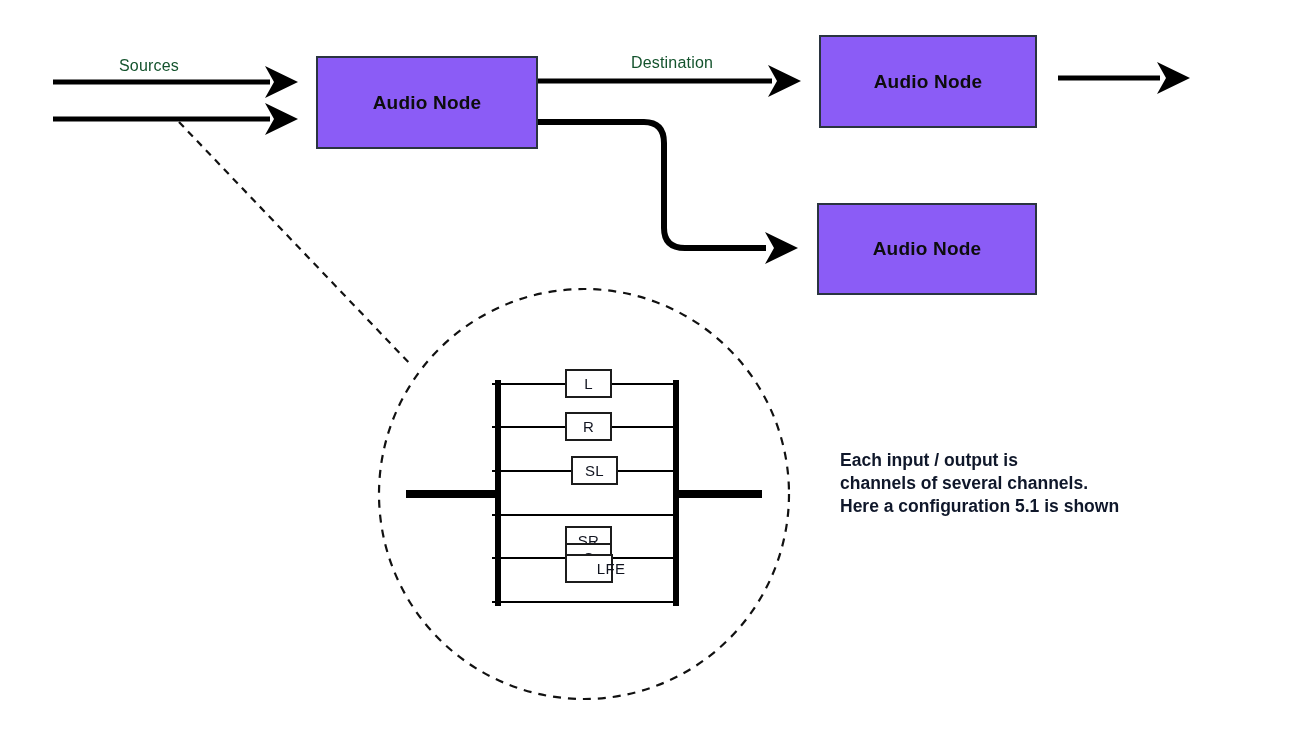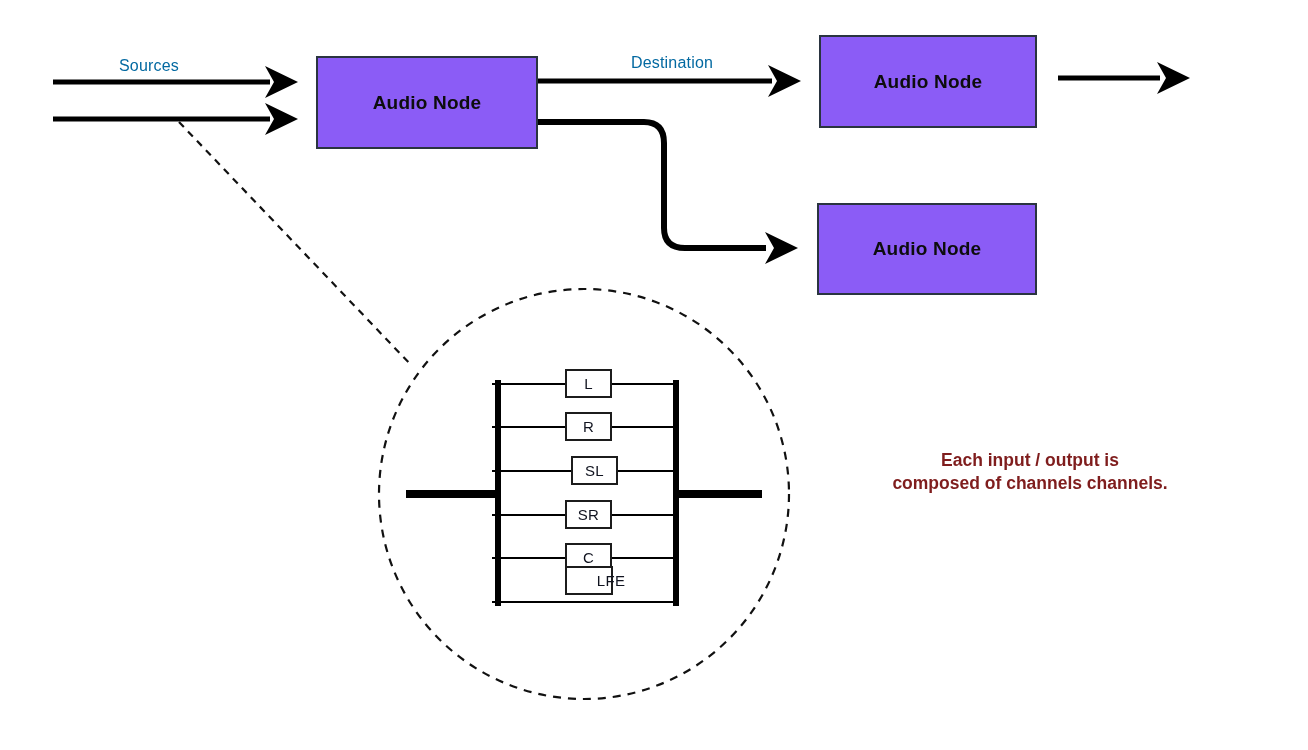--- a/index.html
+++ b/index.html
@@ -18,21 +18,21 @@
   #diagram-svg {
     position: absolute;
     left: 0;
     top: 0;
     width: 1308px;
     height: 750px;
   }
   .flow-label {
     position: absolute;
     font-size: 16px;
-    color: #0369a1;
+    color: #14532d;
     text-align: center;
     letter-spacing: 0.2px;
     white-space: nowrap;
   }
   .audio-node {
     position: absolute;
     background: #8b5cf6;
     border: 2.5px solid #2a3440;
     display: flex;
     align-items: center;
@@ -63,22 +63,21 @@
     letter-spacing: 0.3px;
   }
   .annotation {
     position: absolute;
     left: 840px;
     top: 449px;
     width: 380px;
     font-size: 17.5px;
     line-height: 23px;
     font-weight: 600;
-    color: #7f1d1d;
-    text-align: center;
+    color: #0f172a;
   }
 </style>
 </head>
 <body>
 
 <div id="stage">
 
   <svg id="diagram-svg" viewBox="0 0 1308 750" xmlns="http://www.w3.org/2000/svg">
 
     <g>
@@ -140,28 +139,29 @@
 
   <div class="channel-box" style="top:369px;">
     <span>L</span>
   </div>
   <div class="channel-box" style="top:412px;">
     <span>R</span>
   </div>
   <div class="channel-box" style="top:456px;margin-left:6px;">
     <span>SL</span>
   </div>
-  <div class="channel-box" style="top:500px;align-items:center;">
+  <div class="channel-box" style="top:526px;align-items:center;">
     <span>SR</span>
   </div>
   <div class="channel-box" style="top:543px;">
     <span>C</span>
   </div>
-  <div class="channel-box" style="top:566px;padding-left:44px;">
+  <div class="channel-box" style="top:554px;padding-left:44px;">
     <span>LFE</span>
   </div>
 
   <div class="annotation">
     <div>Each input / output is</div>
-    <div>composed of channels channels.</div>
+    <div>channels of several channels.</div>
+    <div>Here a configuration 5.1 is shown</div>
   </div>
 
 </div>
 
 </body></html>

